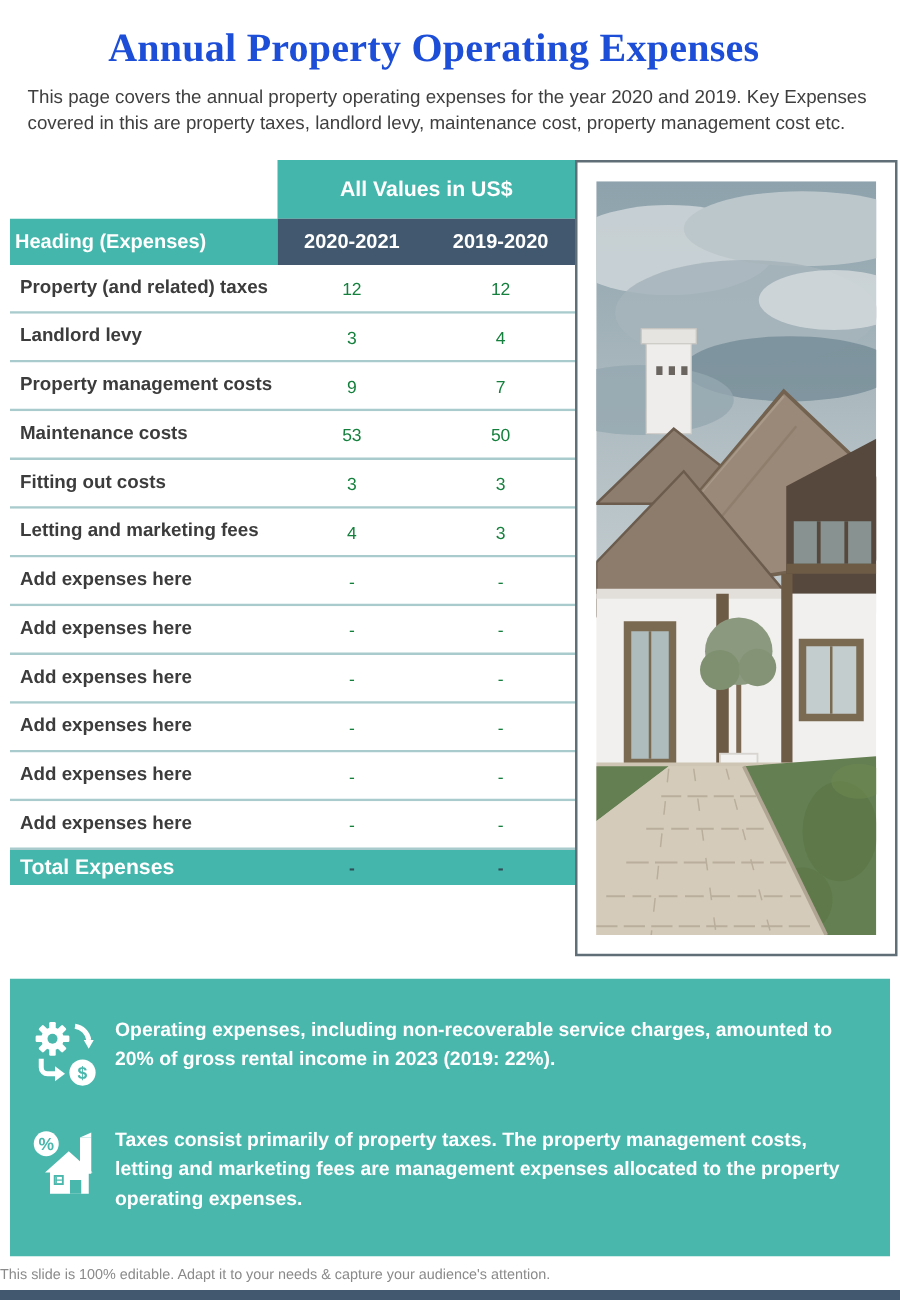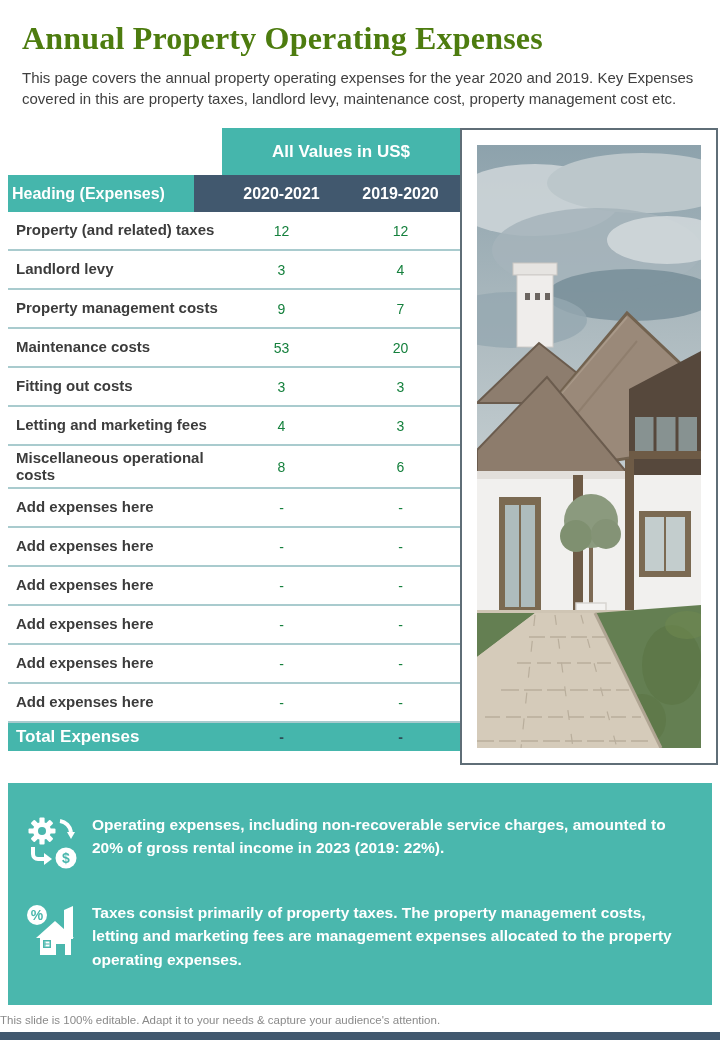--- a/index.html
+++ b/index.html
@@ -4,41 +4,41 @@
 <style>
   html,body{margin:0;padding:0;background:#ffffff;}
   .slide{
     position:relative;width:720px;height:1040px;background:#ffffff;
     font-family:"Liberation Sans",sans-serif;overflow:hidden;
   }
   
   .title{
     position:absolute;left:22px;top:20px;width:650px;margin:0;
     font-family:"Liberation Serif",serif;font-weight:700;font-size:32px;
-    color:#4d7c0f;letter-spacing:.2px;
+    color:#1d4ed8;letter-spacing:.2px;text-align:center;
   }
   .subtitle{
     position:absolute;left:22px;top:68px;width:676px;margin:0;
     font-size:15px;line-height:1.38;color:#3f3f3f;
   }
   
   .table{position:absolute;left:8px;top:128px;width:452px;}
   .values-header{
     position:absolute;left:214px;top:0;width:238px;height:47px;
     background:var(--teal);color:#fff;font-weight:700;font-size:17px;
     display:flex;align-items:center;justify-content:center;
   }
   .col-header{position:absolute;left:0;top:47px;width:452px;height:37px;display:flex;}
   .col-header .hc-left{
     width:214px;background:var(--teal);color:#fff;font-weight:700;font-size:16px;
     display:flex;align-items:center;padding-left:4px;box-sizing:border-box;
   }
   .col-header .hc-dark{
     width:238px;background:var(--slate);color:#fff;font-weight:700;font-size:16px;
-    display:flex;align-items:center;padding-left:28px;
+    display:flex;align-items:center;
   }
   .col-header .hc-dark span{width:119px;text-align:center;}
   .tbody{position:absolute;left:0;top:84px;width:452px;}
   .trow{
     display:flex;align-items:center;height:37px;
     border-bottom:2px solid #a9cbce;background:#fff;
   }
   .trow .c-label{
     width:214px;padding-left:8px;box-sizing:border-box;
     font-weight:700;font-size:15px;color:#3c3c3c;line-height:1.1;
@@ -106,36 +106,31 @@
         <div class="c-v">4</div>
       </div>
       <div class="trow">
         <div class="c-label">Property management costs</div>
         <div class="c-v">9</div>
         <div class="c-v">7</div>
       </div>
       <div class="trow">
         <div class="c-label">Maintenance costs</div>
         <div class="c-v">53</div>
-        <div class="c-v">20</div>
+        <div class="c-v">50</div>
       </div>
       <div class="trow">
         <div class="c-label">Fitting out costs</div>
         <div class="c-v">3</div>
         <div class="c-v">3</div>
       </div>
       <div class="trow">
         <div class="c-label">Letting and marketing fees</div>
         <div class="c-v">4</div>
         <div class="c-v">3</div>
-      </div>
-      <div class="trow misc">
-        <div class="c-label">Miscellaneous operational costs</div>
-        <div class="c-v">8</div>
-        <div class="c-v">6</div>
       </div>
       <div class="trow">
         <div class="c-label">Add expenses here</div>
         <div class="c-v">-</div>
         <div class="c-v">-</div>
       </div>
       <div class="trow">
         <div class="c-label">Add expenses here</div>
         <div class="c-v">-</div>
         <div class="c-v">-</div>

